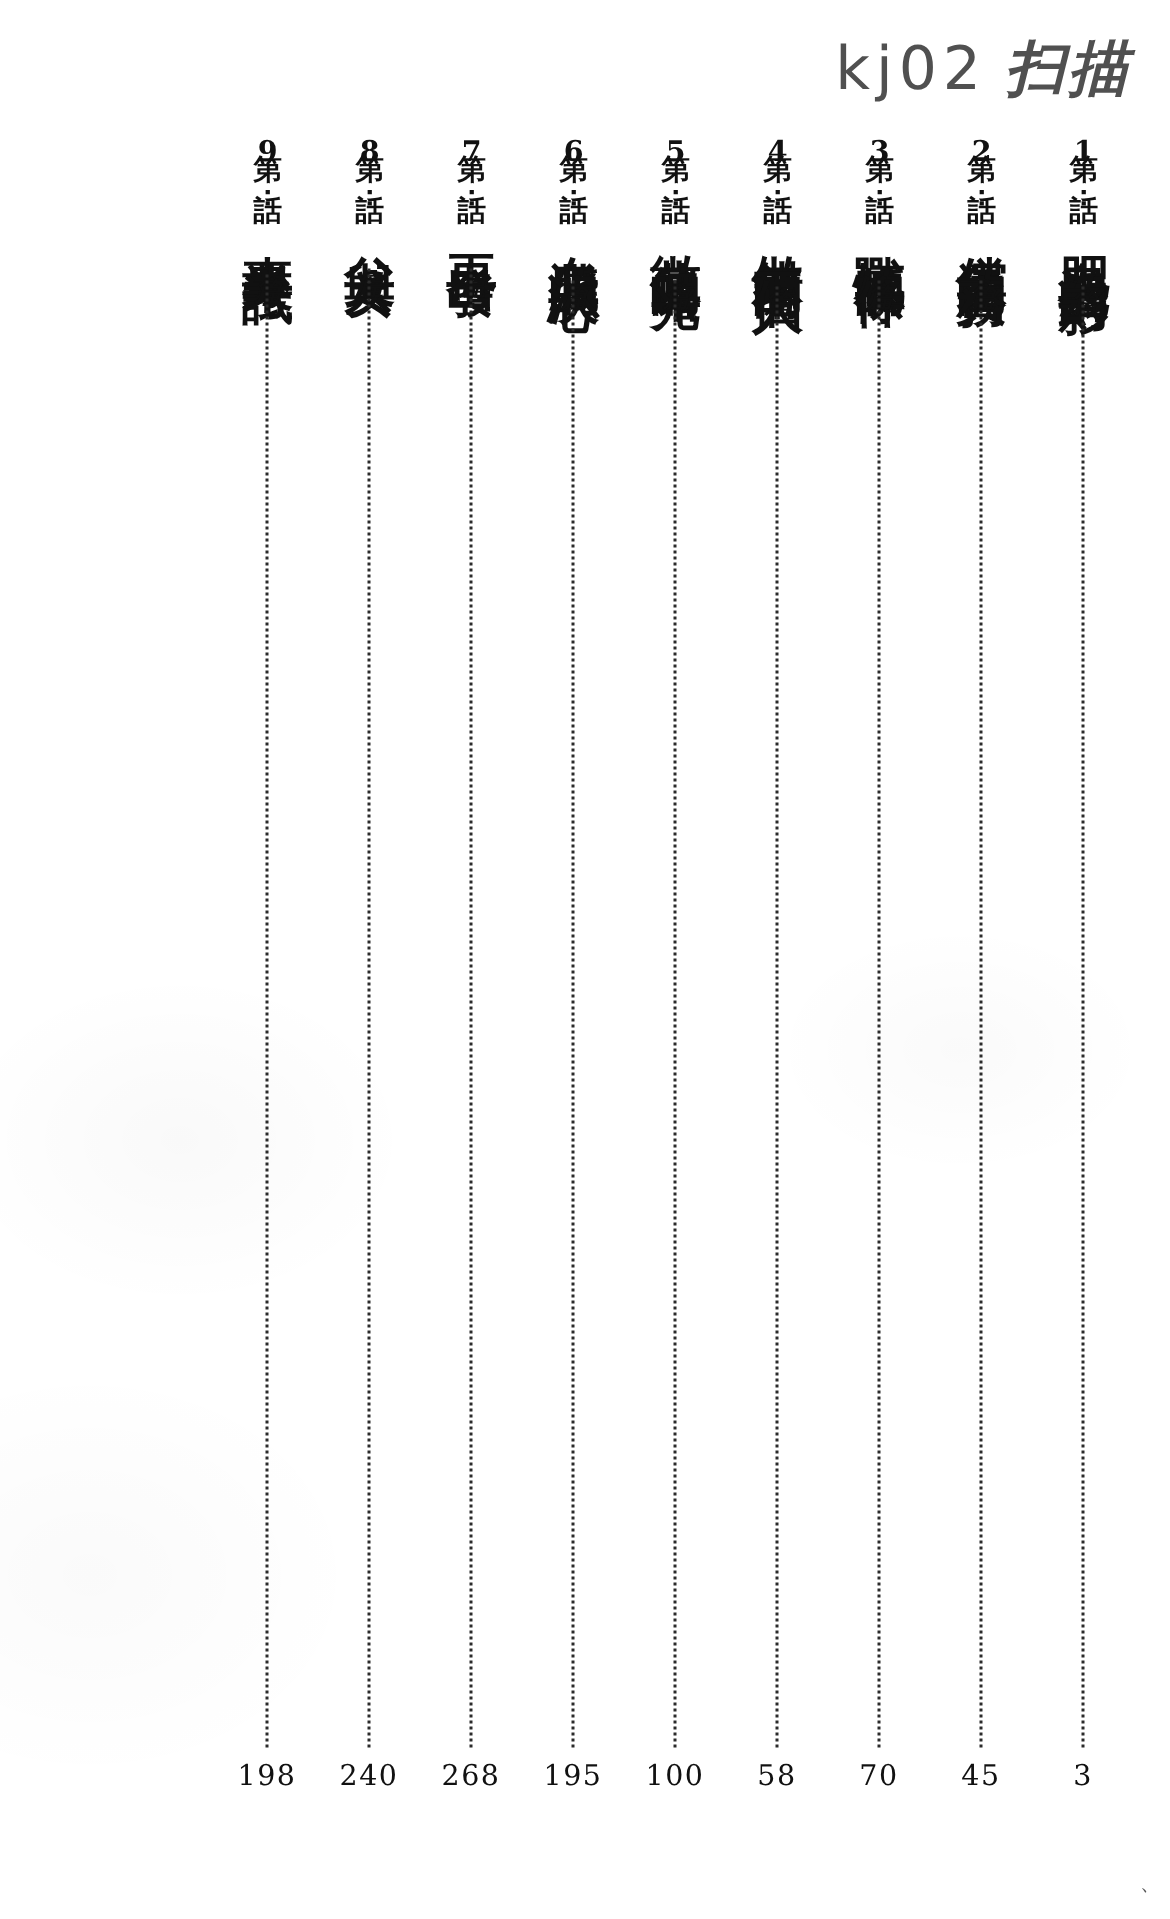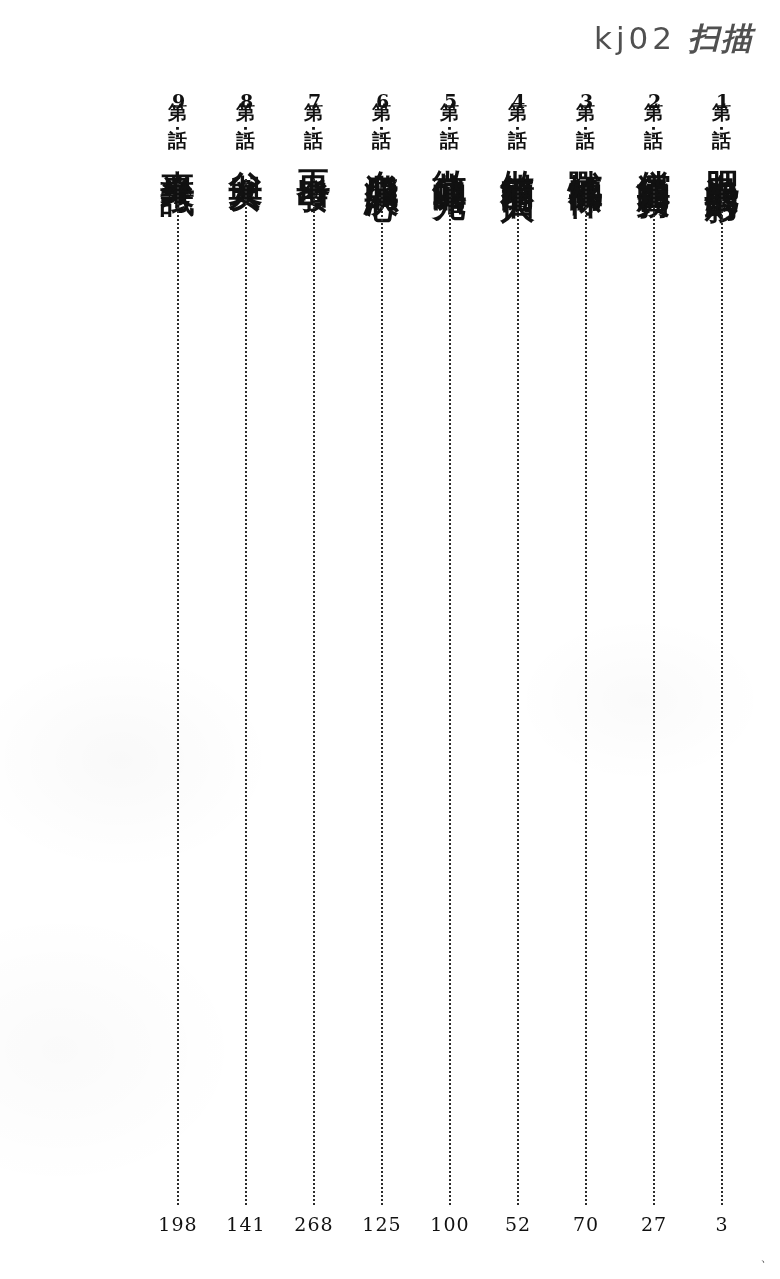--- a/index.html
+++ b/index.html
@@ -26,21 +26,21 @@
       radial-gradient(ellipse 260px 200px at 60px 1050px, rgba(0,0,0,0.02), rgba(0,0,0,0) 70%),
       #ffffff;
   }
 
   
   #watermark {
     position: absolute;
     top: 18px;
     right: 26px;
     font-family: "DejaVu Sans", "Liberation Sans", sans-serif;
-    font-size: 31px;
+    font-size: 40px;
     letter-spacing: 2px;
     color: #2a2a2a;
     opacity: 0.82;
     white-space: nowrap;
     font-style: italic;
     font-weight: 600;
   }
   #watermark .wm-latin {
     font-style: normal;
     font-weight: 500;
@@ -112,21 +112,21 @@
     border-left: 2px dotted #2b2b2b;
     margin-top: 10px;
     margin-bottom: 8px;
     min-height: 40px;
   }
 
   .page-num {
     font-size: 19px;
     font-family: "DejaVu Serif", "Liberation Serif", serif;
     letter-spacing: 1px;
-    padding-bottom: 44px;
+    padding-bottom: 84px;
   }
 
   
   #corner-mark {
     position: absolute;
     right: 10px;
     bottom: 14px;
     width: 10px;
     height: 16px;
     color: #555;
@@ -151,69 +151,69 @@
       <div class="vtext ep-suffix">之篇</div>
       <div class="leader"></div>
       <div class="page-num">3</div>
     </div>
 
     <div class="toc-entry">
       <div class="vtext ep-no">第2話：</div>
       <div class="vtext ep-title">償還的責務</div>
       <div class="vtext ep-suffix">之篇</div>
       <div class="leader"></div>
-      <div class="page-num">27</div>
+      <div class="page-num">45</div>
     </div>
 
     <div class="toc-entry">
       <div class="vtext ep-no">第3話：</div>
       <div class="vtext ep-title">戰慄的條件</div>
       <div class="vtext ep-suffix">之篇</div>
       <div class="leader"></div>
       <div class="page-num">70</div>
     </div>
 
     <div class="toc-entry">
       <div class="vtext ep-no">第4話：</div>
       <div class="vtext ep-title">做錯的兩個人</div>
       <div class="vtext ep-suffix">之篇</div>
       <div class="leader"></div>
-      <div class="page-num">52</div>
+      <div class="page-num">58</div>
     </div>
 
     <div class="toc-entry">
       <div class="vtext ep-no">第5話：</div>
       <div class="vtext ep-title">微薄的曙光</div>
       <div class="vtext ep-suffix">之篇</div>
       <div class="leader"></div>
       <div class="page-num">100</div>
     </div>
 
     <div class="toc-entry">
       <div class="vtext ep-no">第6話：</div>
       <div class="vtext ep-title">血濺的決心</div>
       <div class="vtext ep-suffix">之篇</div>
       <div class="leader"></div>
-      <div class="page-num">125</div>
+      <div class="page-num">195</div>
     </div>
 
     <div class="toc-entry">
       <div class="vtext ep-no">第7話：</div>
       <div class="vtext ep-title">再出發</div>
       <div class="vtext ep-suffix">之篇</div>
       <div class="leader"></div>
       <div class="page-num">268</div>
     </div>
 
     <div class="toc-entry">
       <div class="vtext ep-no">第8話：</div>
       <div class="vtext ep-title">父與女</div>
       <div class="vtext ep-suffix">之篇</div>
       <div class="leader"></div>
-      <div class="page-num">141</div>
+      <div class="page-num">240</div>
     </div>
 
     <div class="toc-entry">
       <div class="vtext ep-no">第9話：</div>
       <div class="vtext ep-title">專業考試</div>
       <div class="vtext ep-suffix">之篇</div>
       <div class="leader"></div>
       <div class="page-num">198</div>
     </div>
 

